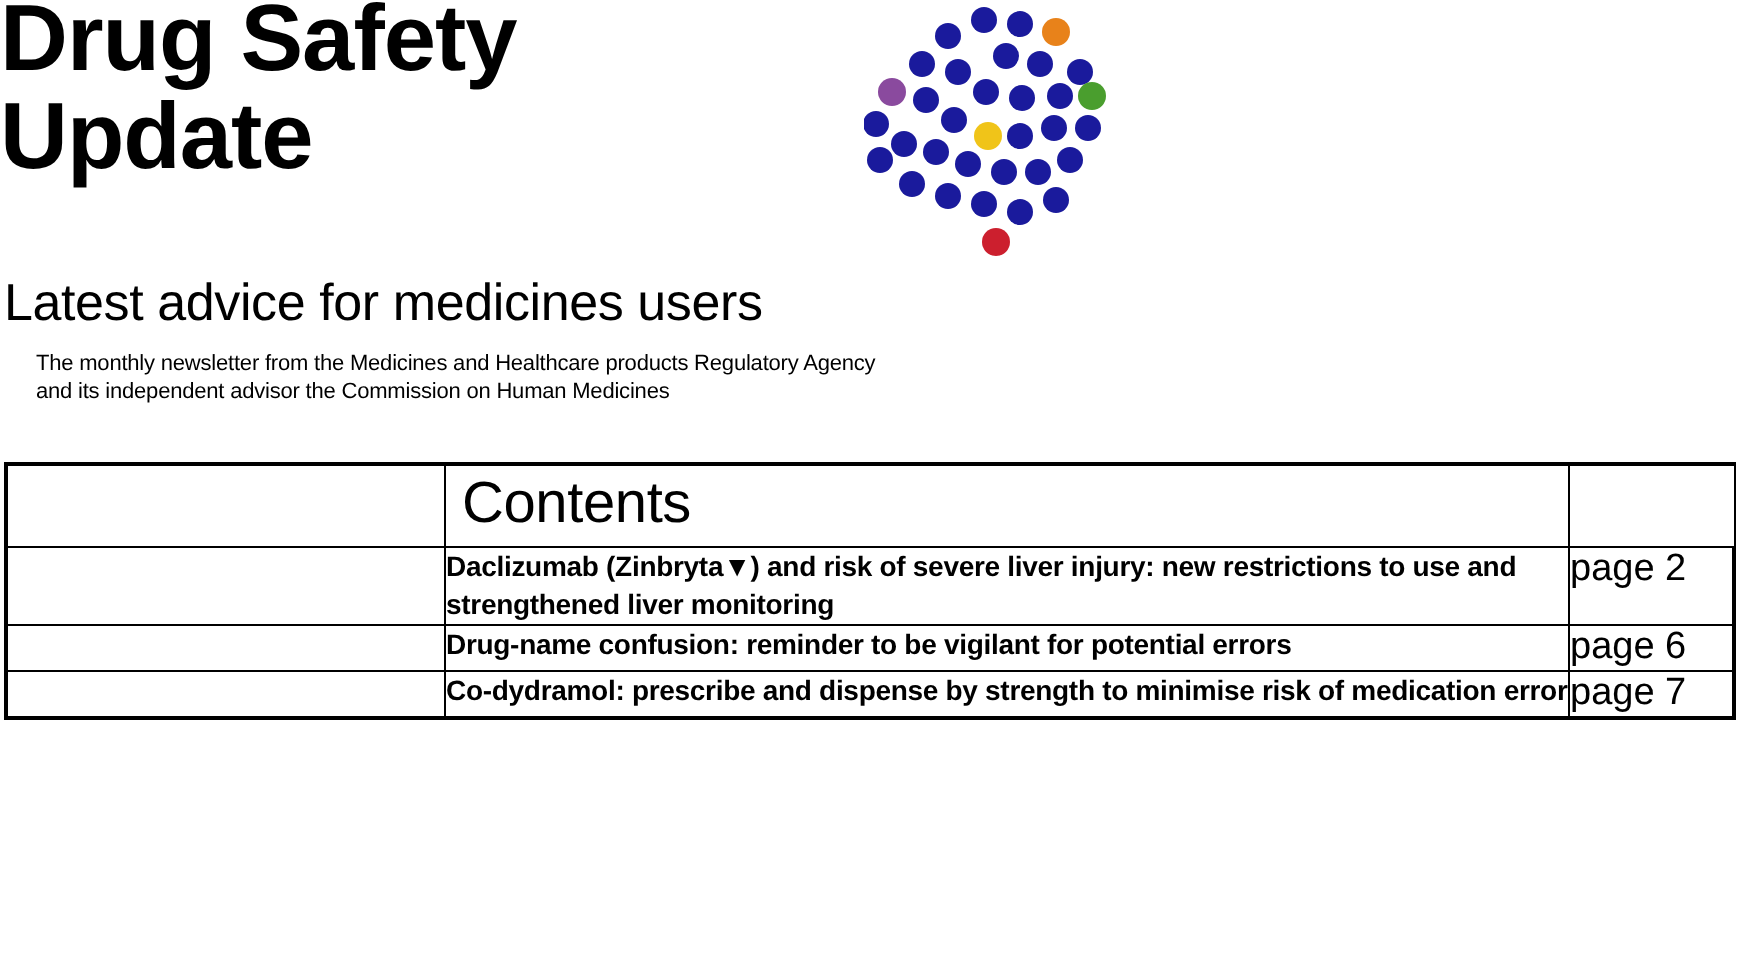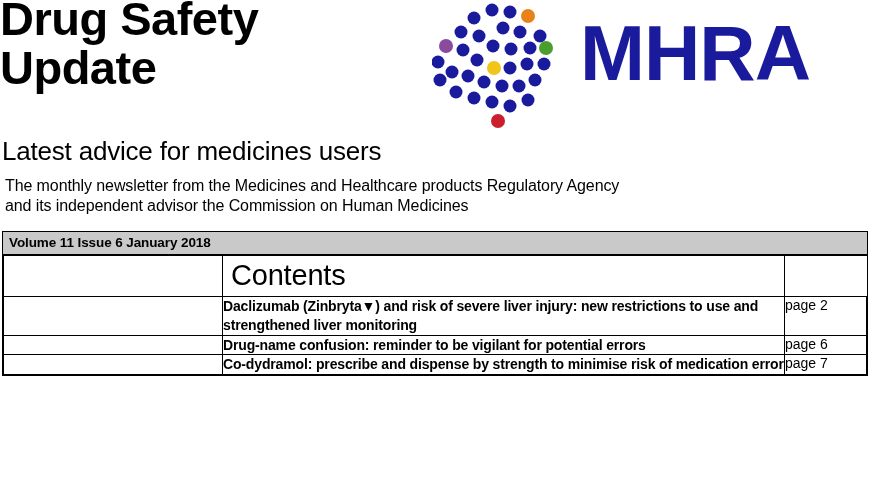--- a/index.html
+++ b/index.html
@@ -66,23 +66,23 @@
   .strapline {
     position: absolute;
     left: 2px;
     top: 136px;
     font-size: 26px;
     font-weight: normal;
     letter-spacing: -0.2px;
   }
   .subline {
     position: absolute;
-    left: 5px;
+    left: 18px;
     top: 176px;
-    font-size: 16px;
+    font-size: 11px;
     line-height: 1.25;
     letter-spacing: -0.1px;
   }
   .subline span { display: block; }
 
   
   .contents-wrap {
     position: absolute;
     left: 2px;
     top: 231px;
@@ -110,21 +110,21 @@
     margin-left: 36px;
   }
   .col-gutter { width: 219px; }
   .col-page   { width: 82px; }
 
   td.gutter-cell {
     border-left: none;
   }
   td.page-cell {
     border-right: none;
-    font-size: 14px;
+    font-size: 19px;
     padding: 8px 0 8px 9px;
     font-weight: normal;
   }
   td.title-cell {
     font-size: 14px;
     font-weight: bold;
     line-height: 1.35;
     padding: 8px 10px 8px 8px;
     letter-spacing: -0.15px;
   }
@@ -179,33 +179,31 @@
       <circle cx="52" cy="80" r="6.5" fill="#1a1a9c"></circle>
       <circle cx="70" cy="84" r="6.5" fill="#1a1a9c"></circle>
       <circle cx="87" cy="84" r="6.5" fill="#1a1a9c"></circle>
       <circle cx="24" cy="90" r="6.5" fill="#1a1a9c"></circle>
       <circle cx="42" cy="96" r="6.5" fill="#1a1a9c"></circle>
       <circle cx="60" cy="100" r="6.5" fill="#1a1a9c"></circle>
       <circle cx="78" cy="104" r="6.5" fill="#1a1a9c"></circle>
       <circle cx="96" cy="98" r="6.5" fill="#1a1a9c"></circle>
       <circle cx="66" cy="119" r="7" fill="#cc1f2e"></circle>
     </svg>
-    <div class="logo-word">MHRA</div>
   </div>
 
   <div class="strapline">Latest advice for medicines users</div>
 
   <div class="subline">
     <span>The monthly newsletter from the Medicines and Healthcare products Regulatory Agency</span>
     <span>and its independent advisor the Commission on Human Medicines</span>
   </div>
 </div>
 
 <div class="contents-wrap">
-  <div class="vol-bar">Volume 11 Issue 6 January 2018</div>
 
   <table class="contents">
     <colgroup>
       <col class="col-gutter">
       <col>
       <col class="col-page">
     </colgroup>
     <tbody>
       <tr class="heading-row">
         <td class="gutter-cell"></td>

